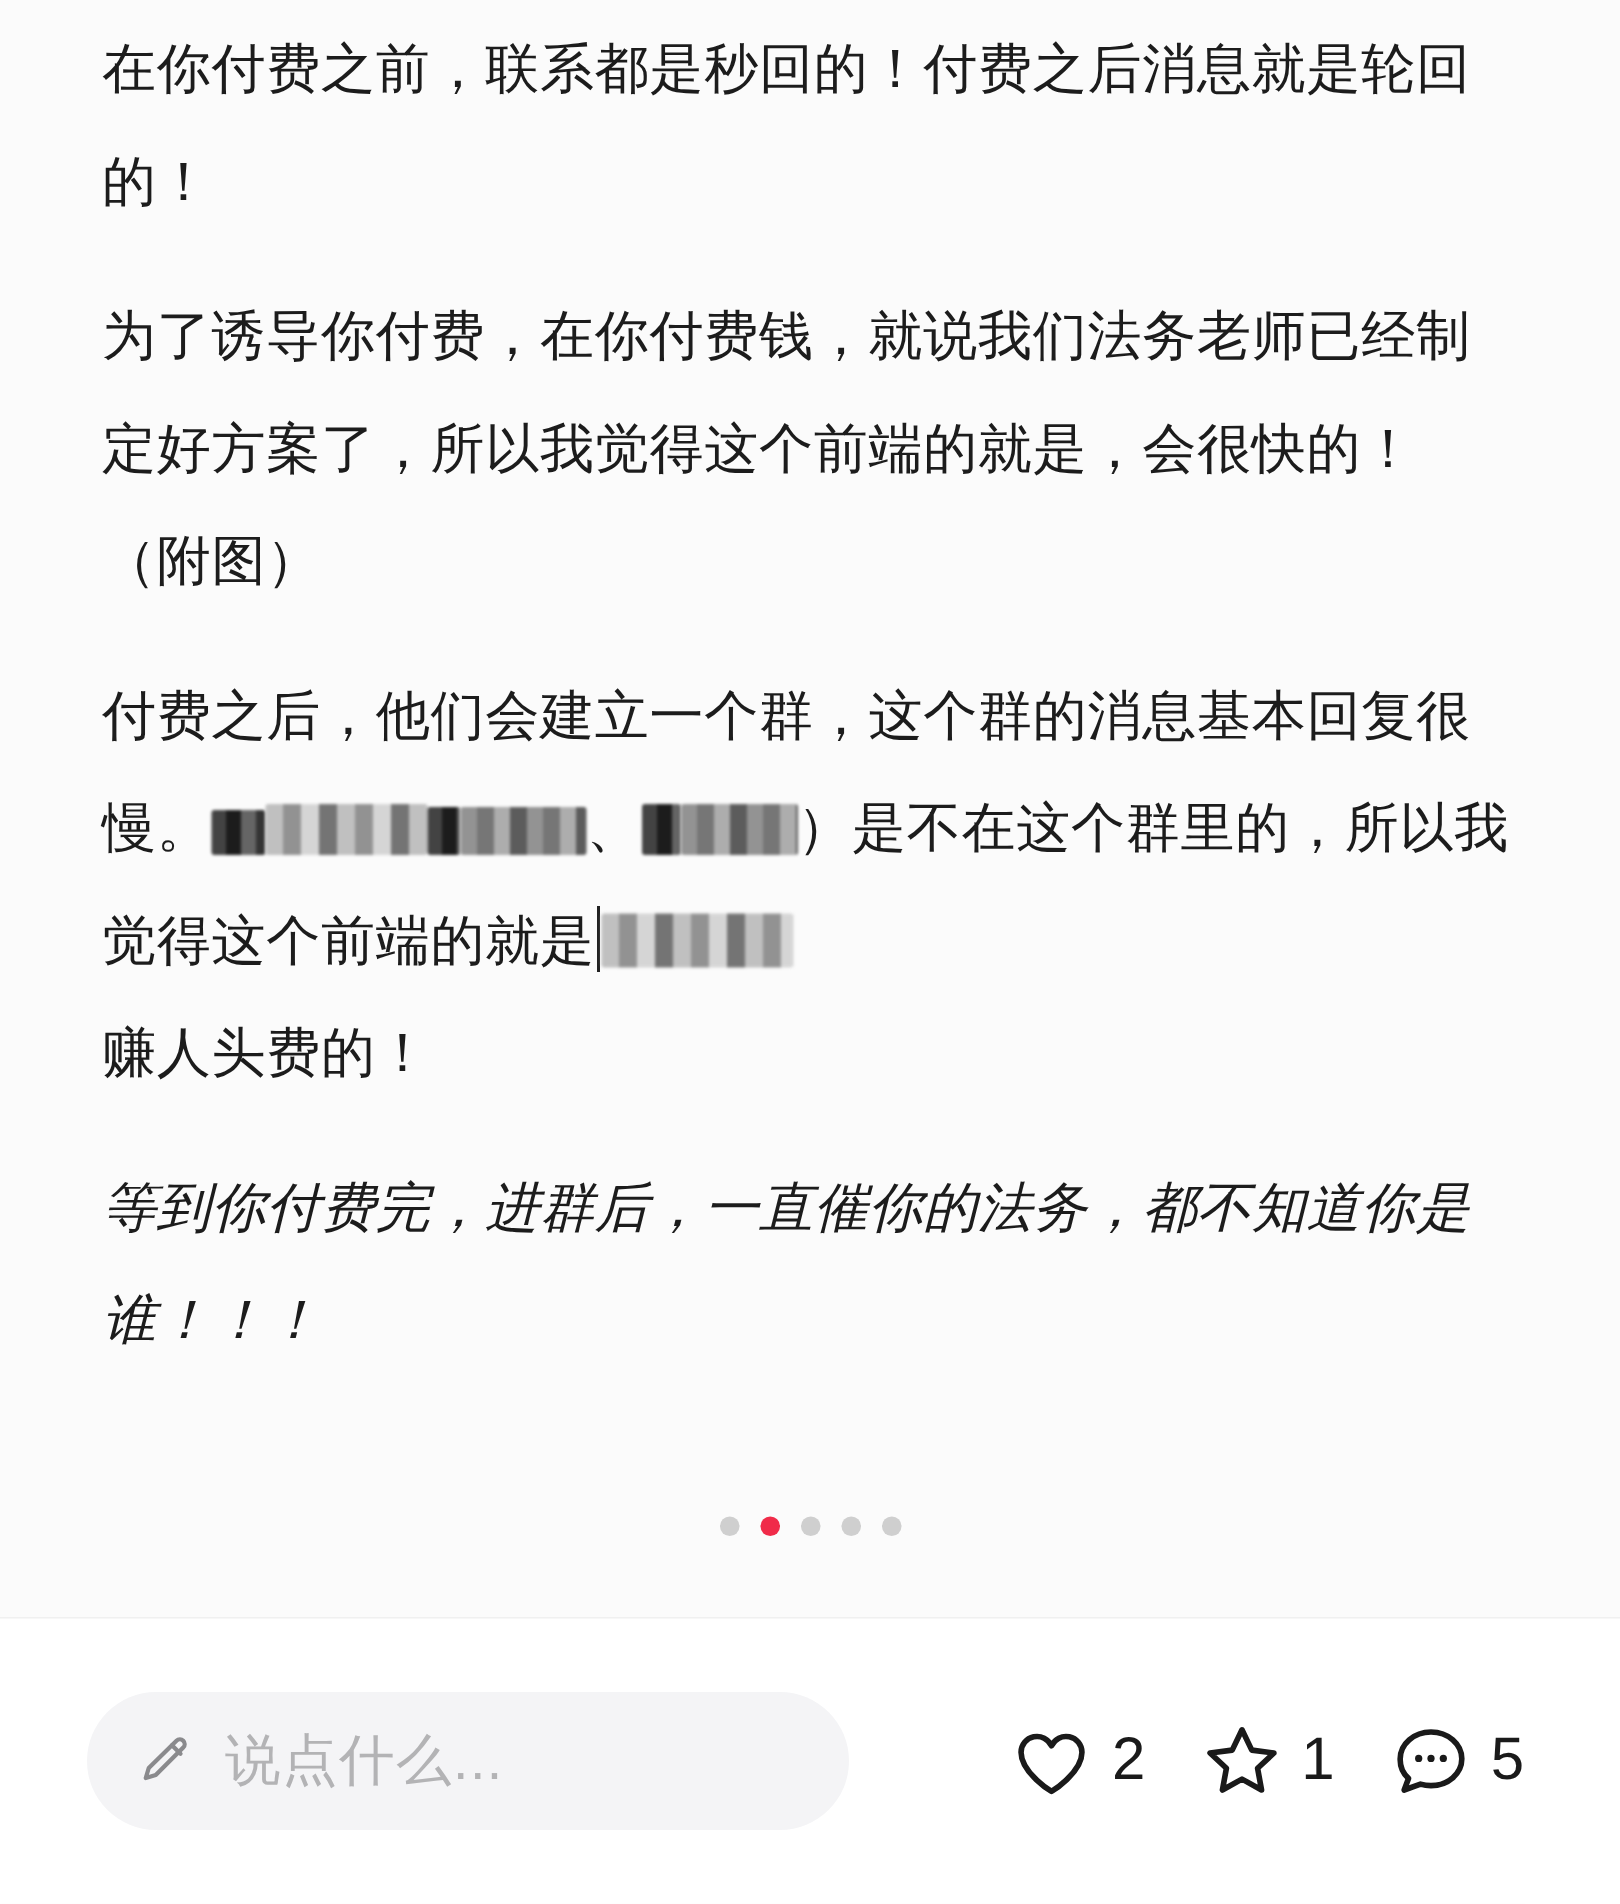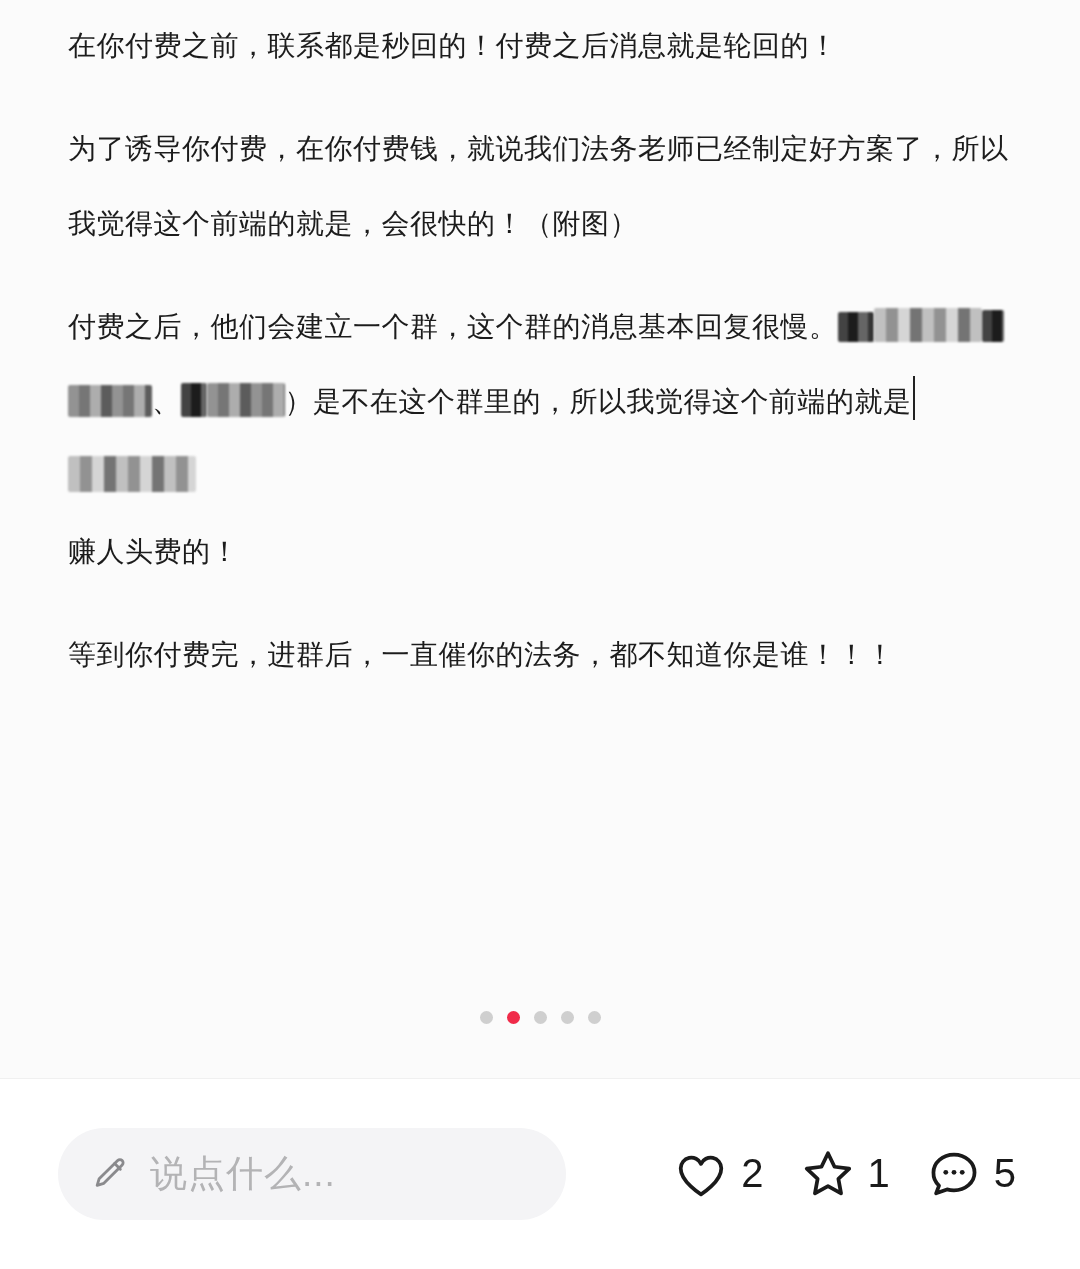--- a/index.html
+++ b/index.html
@@ -27,30 +27,30 @@
     width: 1080px;
     height: 1078px;
     background: #fbfbfb;
     padding: 0 68px;
     padding-top: 8px;
     overflow: hidden;
   }
 
   .para {
     color: #1c1c1c;
-    font-size: 28px;
+    font-size: 36px;
     line-height: 75px;
     letter-spacing: 0.5px;
     margin-bottom: 28px;
     font-weight: 400;
     text-align: left;
     word-break: break-all;
   }
 
-  .para:last-of-type { margin-bottom: 0; }
+  .para:last-of-type { margin-bottom: 0; font-style: italic; }
 
   
   .redact {
     display: inline-block;
     vertical-align: -6px;
     border-radius: 2px;
     background:
       repeating-linear-gradient(90deg,
         #8e8e8e 0px, #8e8e8e 11px,
         #6f6f6f 11px, #6f6f6f 22px,

